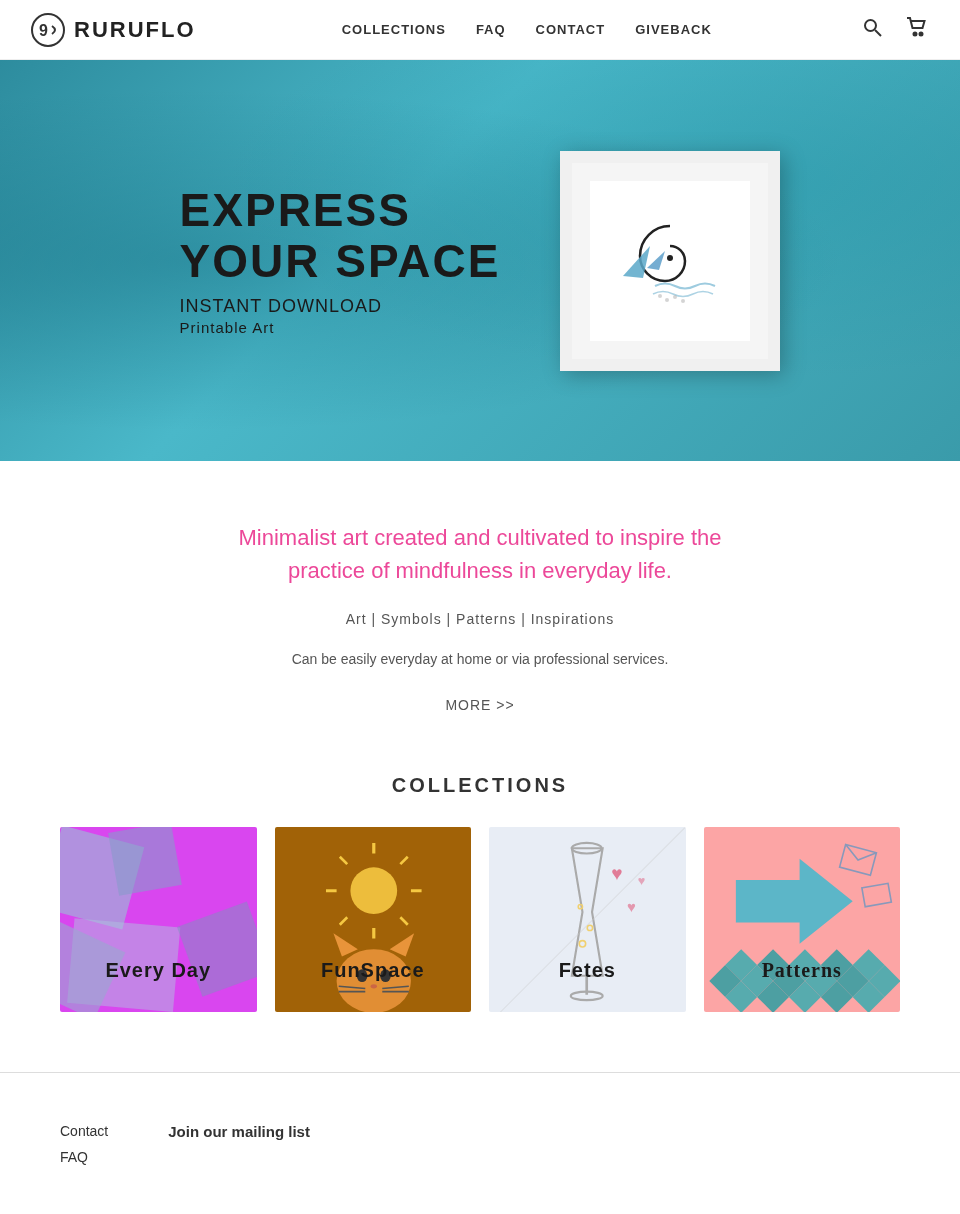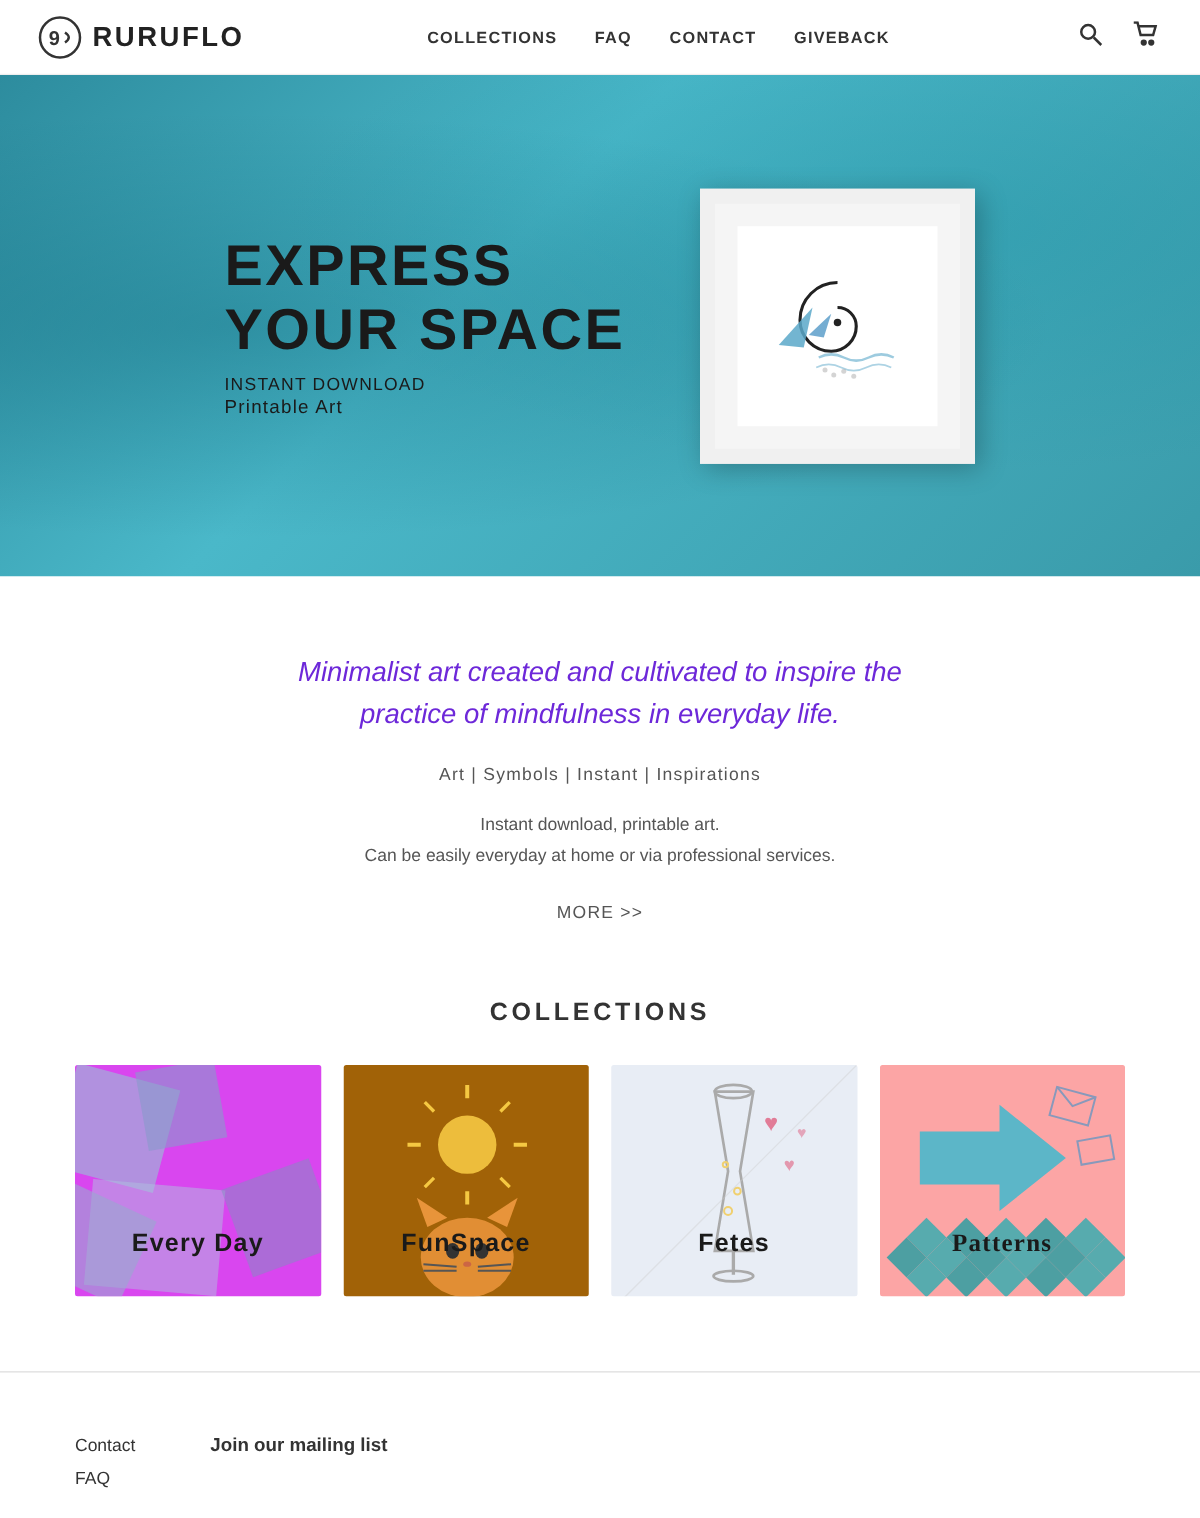--- a/index.html
+++ b/index.html
@@ -86,21 +86,21 @@
     }
     .hero-text h1 {
       font-size: 46px;
       font-weight: 900;
       color: #1a1a1a;
       line-height: 1.1;
       text-transform: uppercase;
       letter-spacing: 2px;
     }
     .hero-text h2 {
-      font-size: 14px;
+      font-size: 18px;
       font-weight: 400;
       color: #1a1a1a;
       letter-spacing: 1px;
       margin-top: 10px;
     }
     .hero-text h3 {
       font-size: 15px;
       font-weight: 400;
       color: #1a1a1a;
       letter-spacing: 1px;
@@ -130,23 +130,22 @@
     
     .middle {
       text-align: center;
       padding: 60px 40px 40px;
       max-width: 760px;
       margin: 0 auto;
     }
     .middle .tagline {
       font-size: 22px;
       font-weight: 400;
-      color: #6d28d9;
+      color: #ec4899;
       line-height: 1.5;
-      font-style: italic;
       margin-bottom: 24px;
     }
     .middle .categories {
       font-size: 14px;
       color: #555;
       letter-spacing: 1px;
       margin-bottom: 20px;
     }
     .middle .description {
       font-size: 14px;
@@ -334,23 +333,22 @@
           <circle cx="70" cy="101" r="2" fill="#aaa" opacity="0.5"></circle>
           <circle cx="78" cy="105" r="2" fill="#aaa" opacity="0.5"></circle>
         </svg>
       </div>
     </div>
   </div>
 </section>
 
 <section class="middle">
   <p class="tagline">Minimalist art created and cultivated to inspire the<br>practice of mindfulness in everyday life.</p>
-  <p class="categories">Art | Symbols | Instant | Inspirations</p>
+  <p class="categories">Art | Symbols | Patterns | Inspirations</p>
   <div class="description">
-    <p>Instant download, printable art.</p>
     <p>Can be easily everyday at home or via professional services.</p>
   </div>
   <a class="more-link" href="#">MORE &gt;&gt;</a>
 </section>
 
 <section class="collections-section">
   <h2 class="collections-title">COLLECTIONS</h2>
   <div class="collections-grid">
 
     <div class="collection-card card-everyday">

